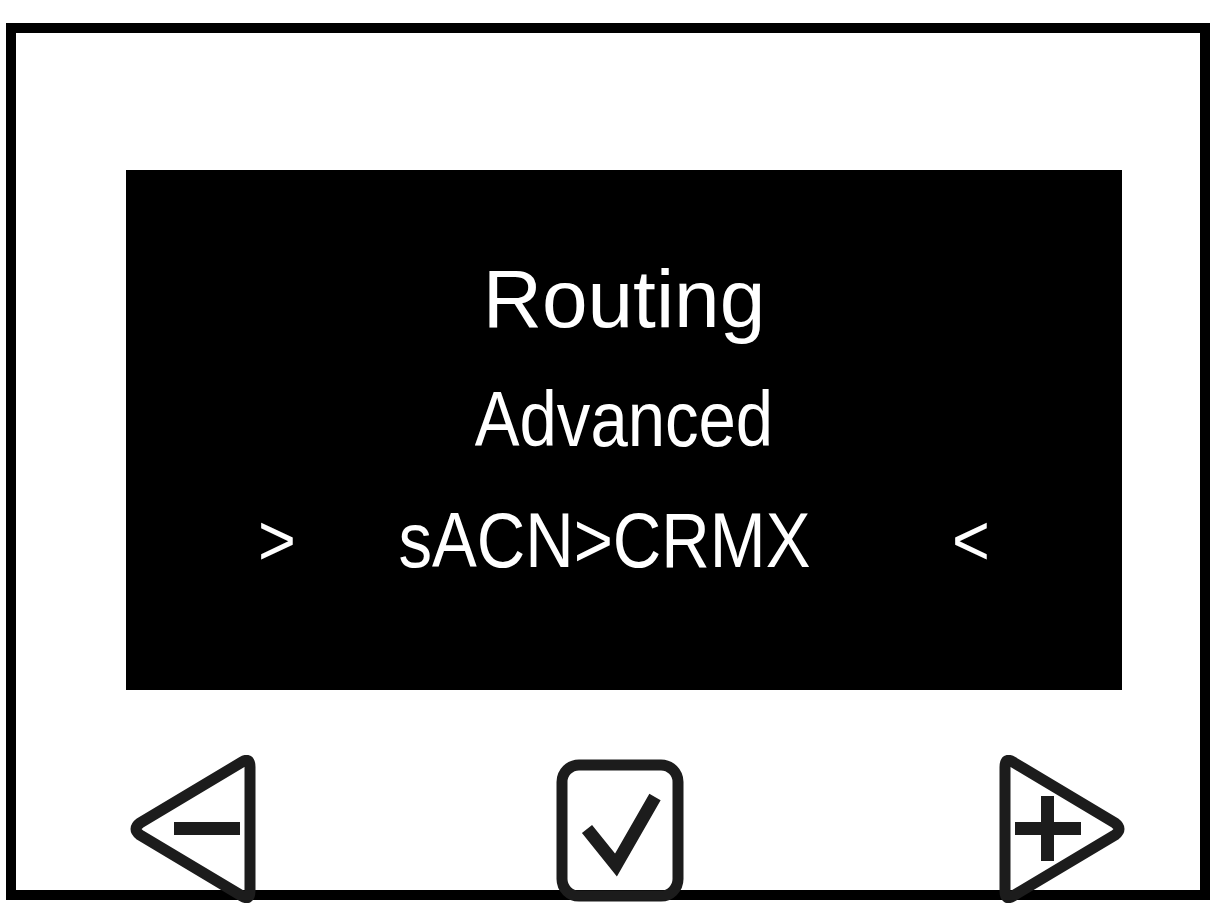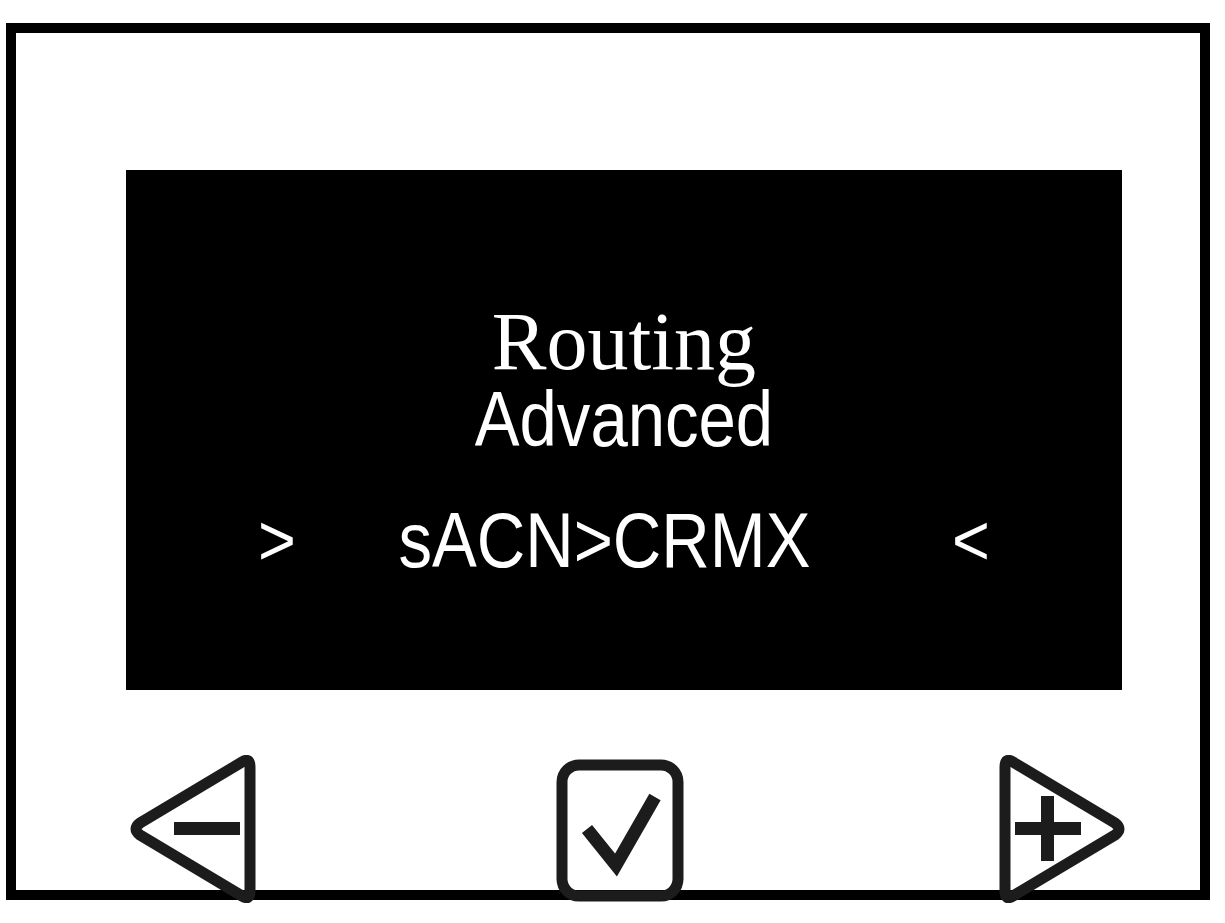--- a/index.html
+++ b/index.html
@@ -43,24 +43,23 @@
     left: 0;
     width: 100%;
     text-align: center;
     color: #ffffff;
     white-space: pre;
     line-height: 1;
   }
 
   .line-title {
     top: 88px;
-    font-family: Liberation Serif, serif;
+    font-family: Liberation Sans, sans-serif;
     font-size: 82px;
     letter-spacing: 0px;
-    margin-top: 43px;
   }
 
   .line-sub {
     top: 210px;
     font-family: "Liberation Sans Narrow", "Liberation Sans", sans-serif;
     font-size: 78px;
     transform: scaleX(0.86);
   }
 
   

